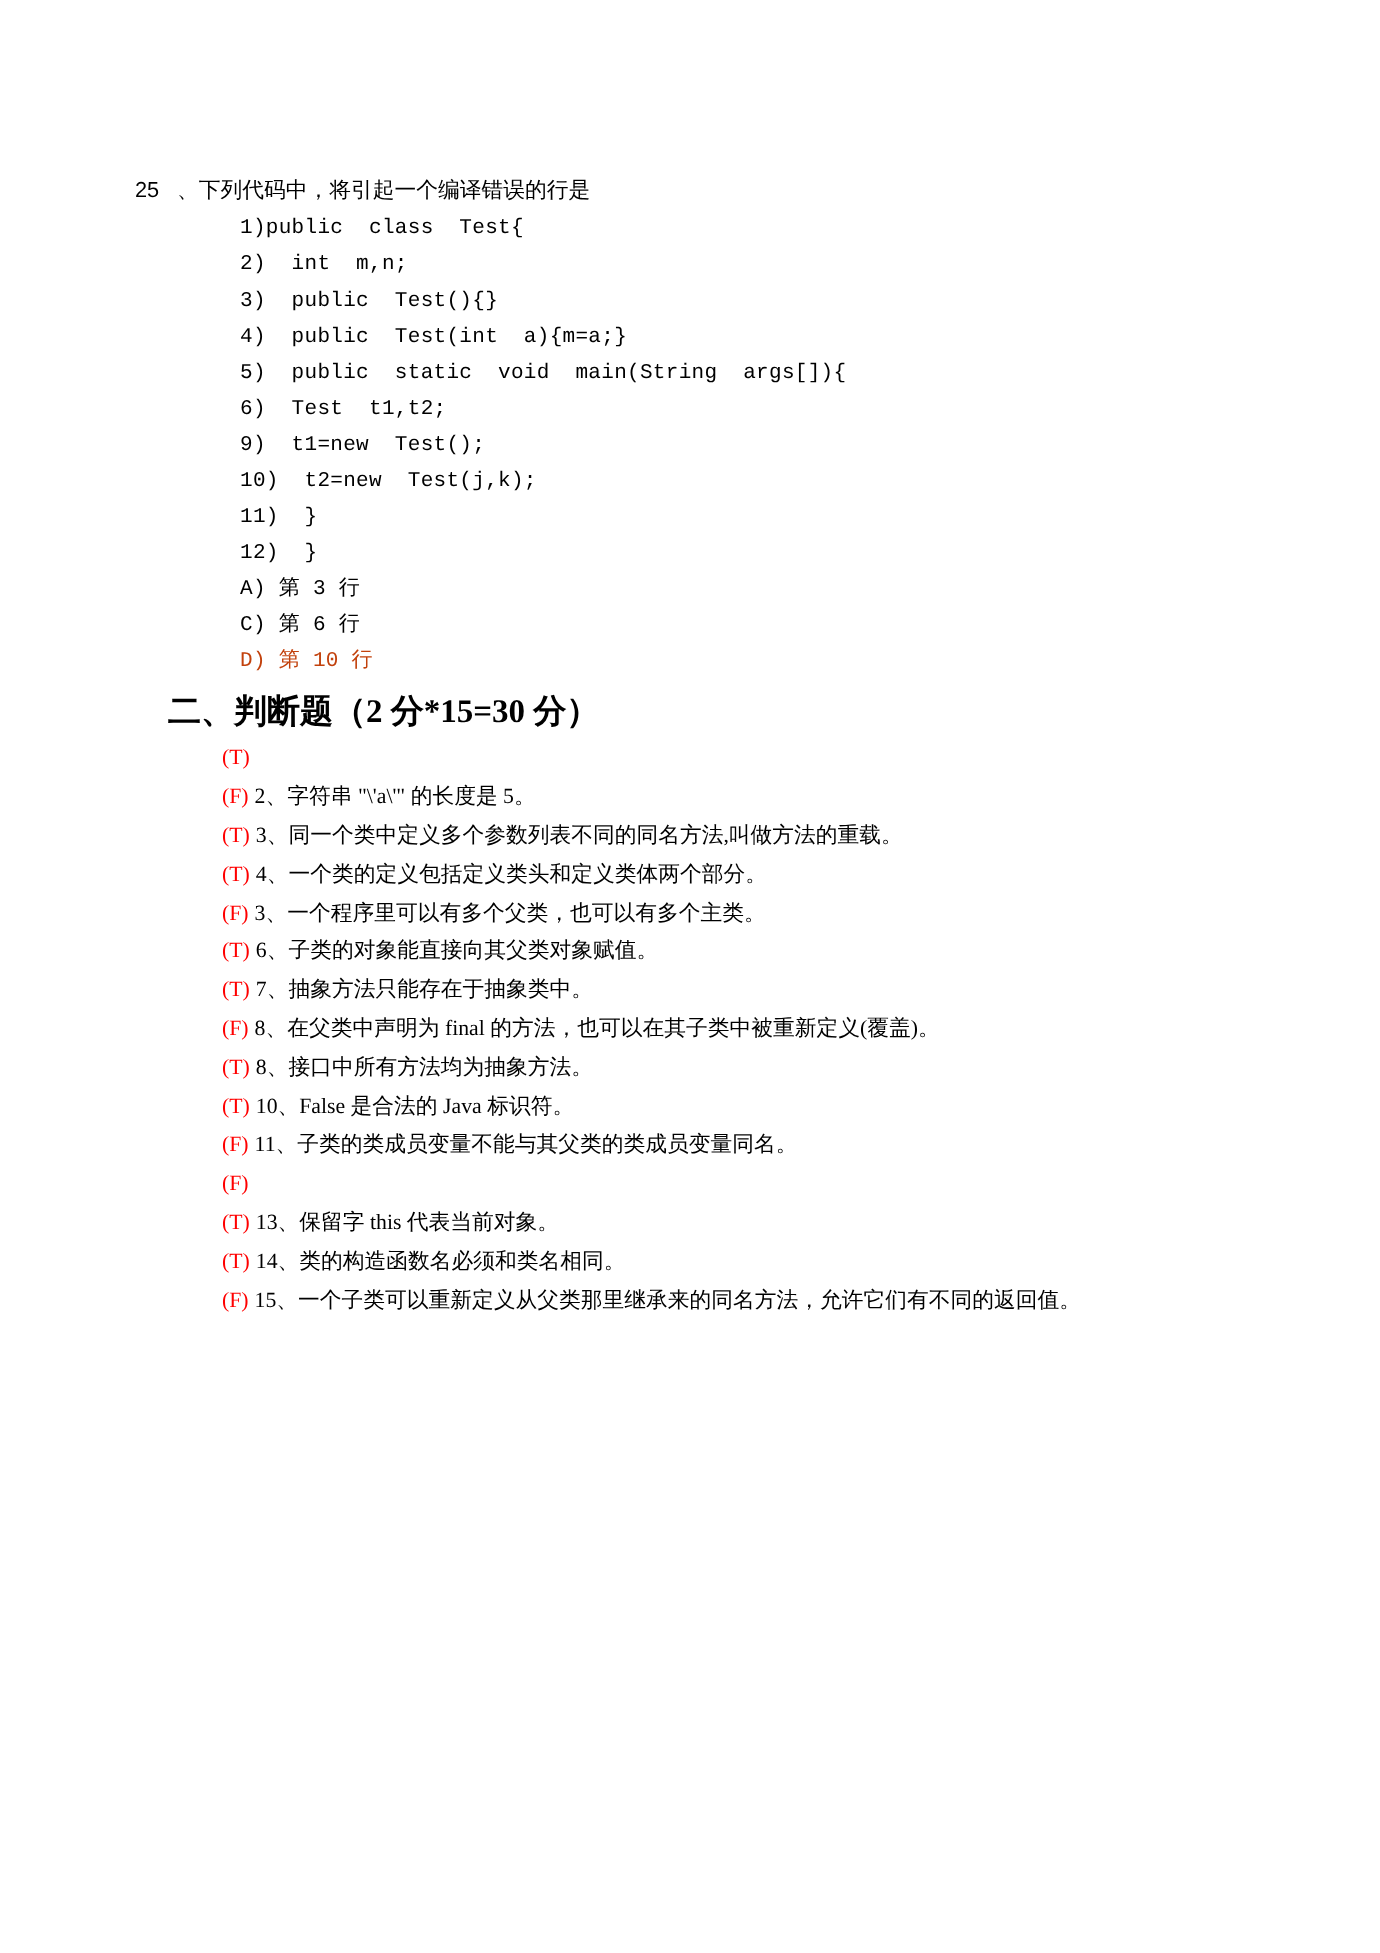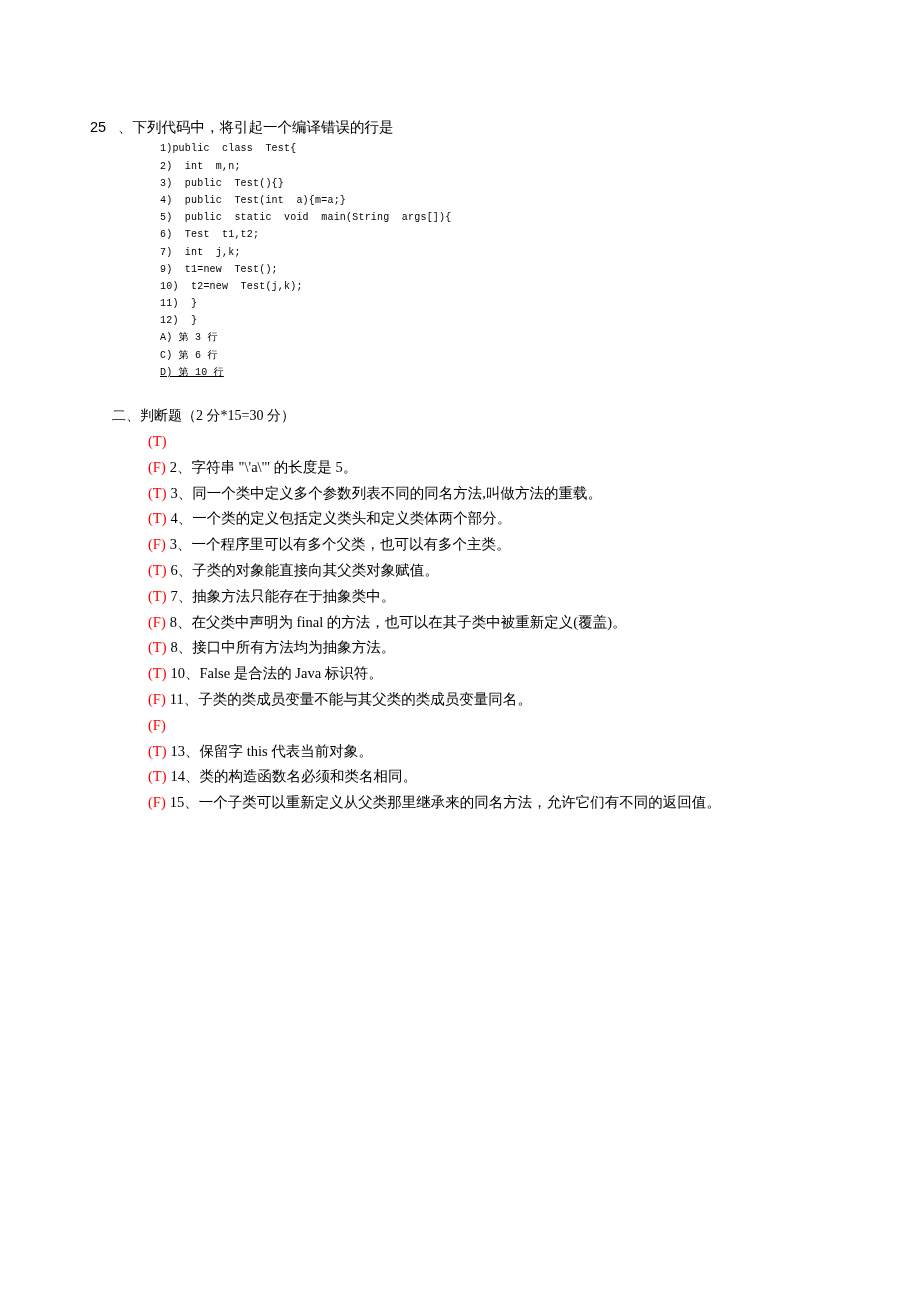--- a/index.html
+++ b/index.html
@@ -19,36 +19,35 @@
   }
   .q25 .stem {
     display: flex;
   }
   .q25 .stem .num {
     font-family: Arial, sans-serif;
     min-width: 28px;
   }
   .mono {
     font-family: "Courier New", monospace;
-    font-size: 10px;
+    font-size: 14px;
     letter-spacing: 0.2px;
   }
   .code-line, .opt-line {
     padding-left: 70px;
     line-height: 1.72;
     white-space: pre;
   }
   .red {
-    color: #000000;
-    text-decoration: underline;
+    color: #c2410c;
   }
   .section-header {
-    margin-top: 26px;
-    font-weight: normal;
-    font-size: 14px;
+    margin-top: 6px;
+    font-weight: bold;
+    font-size: 22px;
     padding-left: 22px;
   }
   .tf-list {
     padding-left: 58px;
     font-size: 14.5px;
     line-height: 1.78;
     margin-top: 4px;
   }
   .tf-item {
     display: flex;
@@ -70,21 +69,20 @@
       <span>、</span>
       <span>下列代码中，将引起一个编译错误的行是</span>
     </div>
 
     <div class="mono code-line">1)public  class  Test{</div>
     <div class="mono code-line">2)  int  m,n;</div>
     <div class="mono code-line">3)  public  Test(){}</div>
     <div class="mono code-line">4)  public  Test(int  a){m=a;}</div>
     <div class="mono code-line">5)  public  static  void  main(String  args[]){</div>
     <div class="mono code-line">6)  Test  t1,t2;</div>
-    <div class="mono code-line">7)  int  j,k;</div>
     <div class="mono code-line">9)  t1=new  Test();</div>
     <div class="mono code-line">10)  t2=new  Test(j,k);</div>
     <div class="mono code-line">11)  }</div>
     <div class="mono code-line">12)  }</div>
 
     <div class="mono opt-line">A) 第 3 行</div>
     <div class="mono opt-line">C) 第 6 行</div>
     <div class="mono opt-line red">D) 第 10 行</div>
   </div>
 

